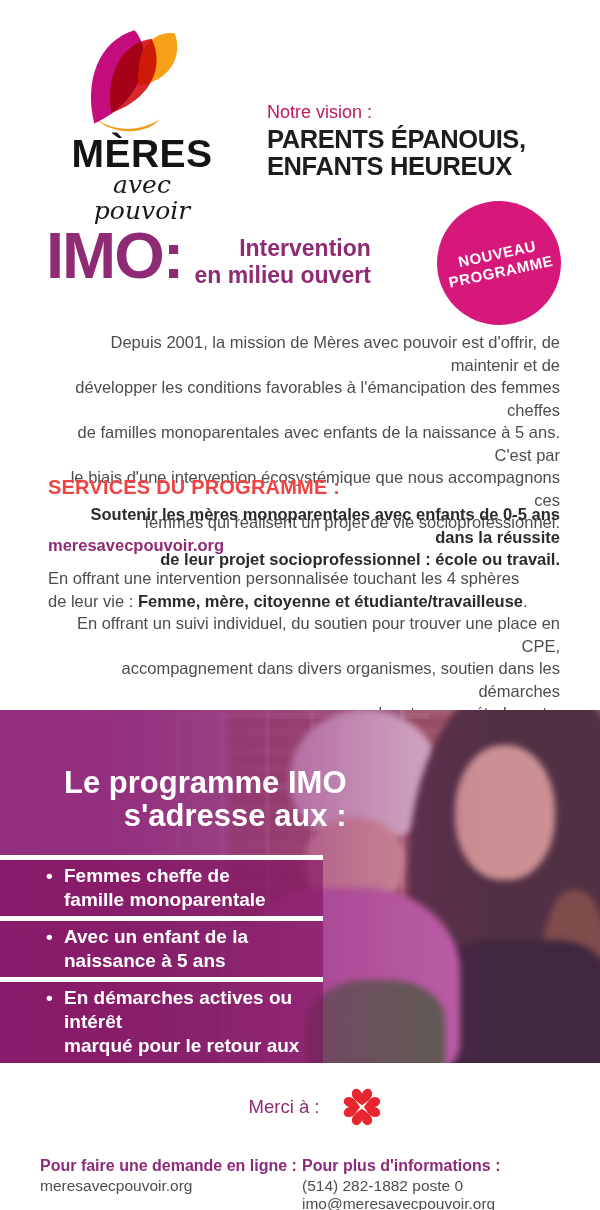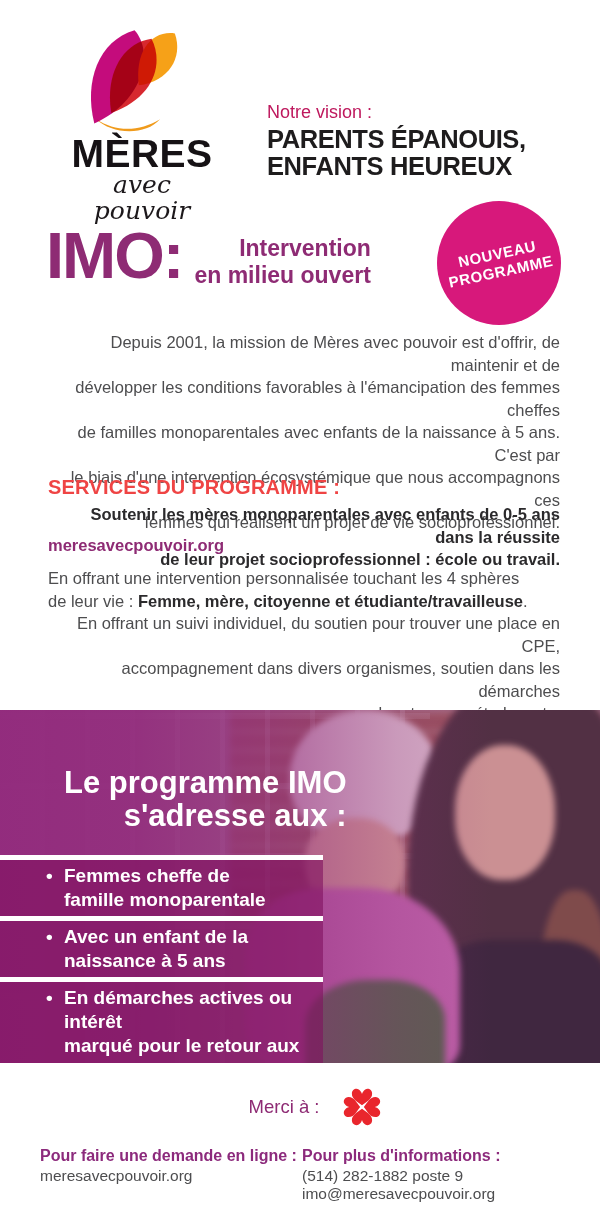--- a/index.html
+++ b/index.html
@@ -70,21 +70,21 @@
     color:#ffffff;font-weight:700;font-size:19px;line-height:24px;}
   .bar .dot{position:absolute;left:46px;top:4px;}
 
   
   .thanks{left:0;top:1082px;width:600px;height:50px;display:flex;align-items:center;justify-content:center;margin-left:17px;}
   .thanks-label{color:#8e2b74;font-size:18.5px;margin-right:16px;}
   .mtl-word{color:#1a1718;font-size:33px;font-weight:700;letter-spacing:-0.8px;}
   .mtl-rosette{margin-left:4px;display:block;}
 
   
-  .footer-col{font-size:15.5px;line-height:18px;color:#4d4d4f;}
+  .footer-col{font-size:15.5px;line-height:18px;color:#4d4d4f;margin-top:10px;}
   .footer-heading{color:#8c2a7c;font-weight:700;font-size:16px;line-height:19px;margin-bottom:2px;}
   .footer-left{left:40px;top:1146px;}
   .footer-right{left:302px;top:1146px;}
   .footer-link{color:#4d4d4f;text-decoration:none;display:block;}
 </style>
 </head>
 <body>
 
 <div class="abs logo-wrap">
   <svg width="118" height="106" viewBox="0 0 110 100">
@@ -193,15 +193,15 @@
   </svg>
 </div>
 
 <div class="abs footer-col footer-left">
   <div class="footer-heading">Pour faire une demande en ligne :</div>
   <a href="#" class="footer-link">meresavecpouvoir.org</a>
 </div>
 
 <div class="abs footer-col footer-right">
   <div class="footer-heading">Pour plus d'informations :</div>
-  <div>(514) 282-1882 poste 9</div>
+  <div>(514) 282-1882 poste 0</div>
   <a href="#" class="footer-link">imo@meresavecpouvoir.org</a>
 </div>
 
 </body></html>

